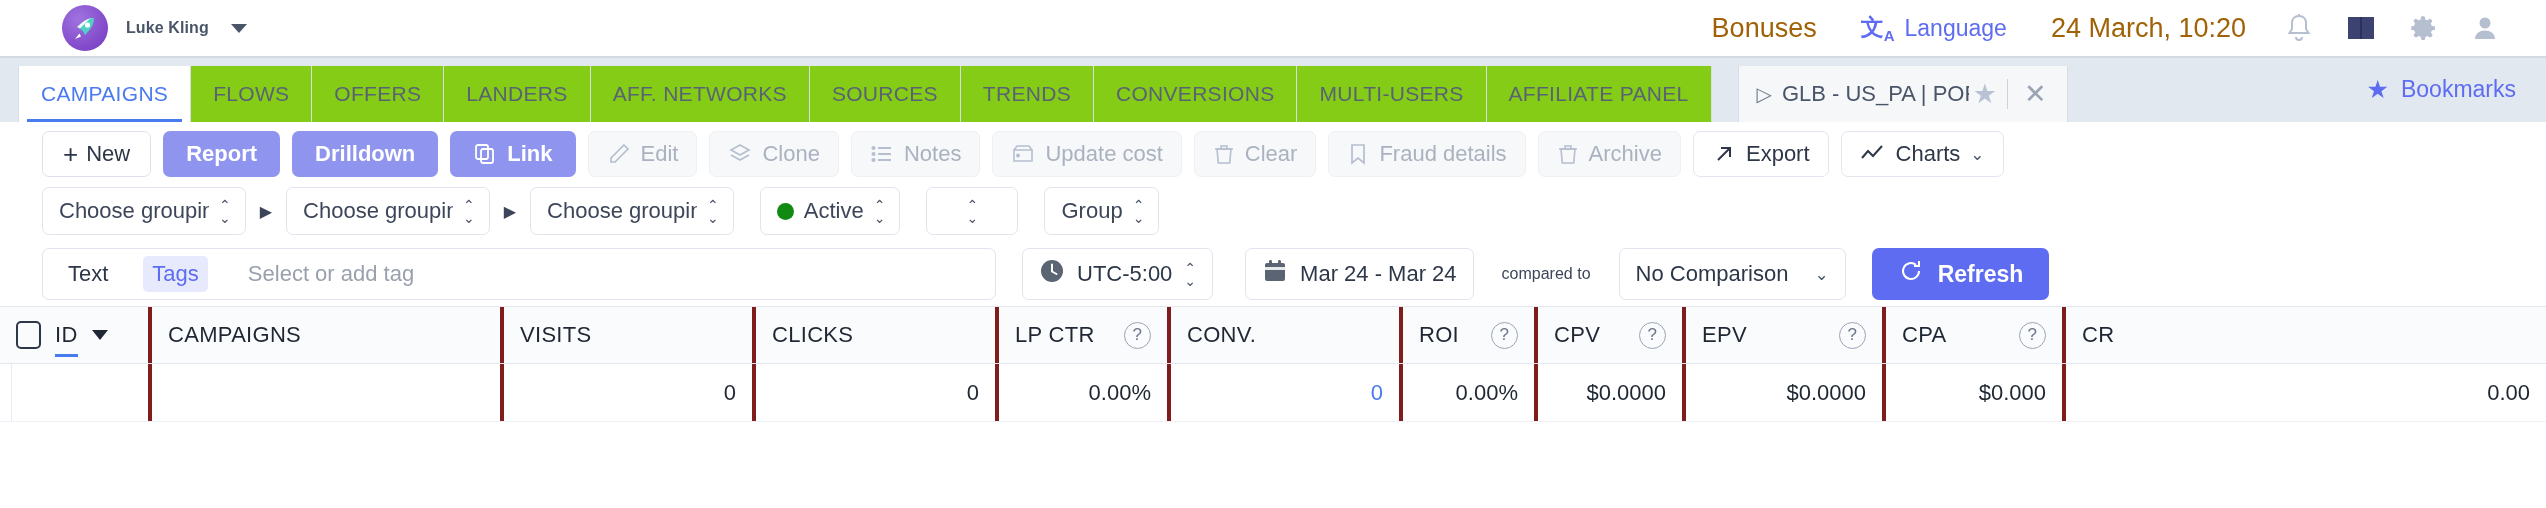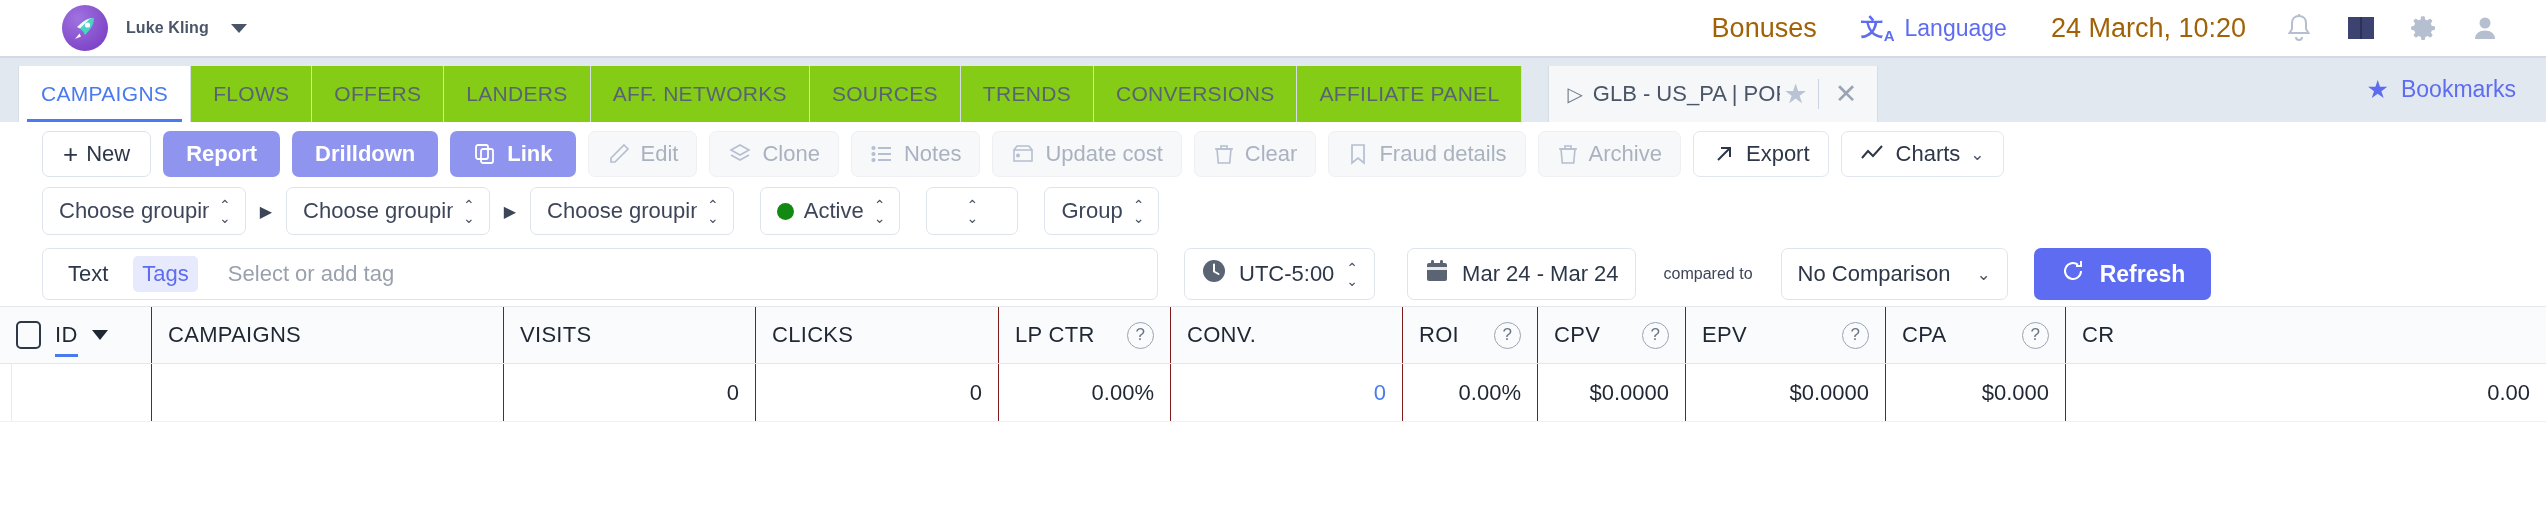--- a/index.html
+++ b/index.html
@@ -112,22 +112,22 @@
   }
   .sel .lbl { overflow: hidden; max-width: 150px; display: inline-block; white-space: nowrap; }
   .updown { display: inline-flex; flex-direction: column; align-items: center; gap: 3px; color: #4a5568; line-height: 0; }
   .updown span { font-size: 14px; line-height: 10px; }
   .arrow-sep { color: #3d4559; font-size: 16px; padding: 0 2px; }
   .dot-green { width: 17px; height: 17px; border-radius: 50%; background: #128a12; display: inline-block; }
   .sel.empty { width: 92px; justify-content: center; padding: 0; }
 
   
   .tagbox {
-    height: 52px; width: 1116px; background: #ffffff; border: 1px solid #dfe4ec;
-    border-radius: 7px; display: flex; align-items: center; gap: 16px; padding: 0 16px;
+    height: 52px; width: 954px; background: #ffffff; border: 1px solid #dfe4ec;
+    border-radius: 7px; display: flex; align-items: center; gap: 26px; padding: 0 16px;
   }
   .seg { font-size: 22px; color: #2d3748; padding: 5px 9px; border-radius: 5px; }
   .seg.on { background: #e7e9fd; color: #5d6cf0; }
   .tag-ph { color: #9aa1ad; font-size: 22px; margin-left: 14px; }
   .pill {
     height: 52px; background: #ffffff; border: 1px solid #dfe4ec; border-radius: 7px;
     display: inline-flex; align-items: center; gap: 12px; padding: 0 16px;
     font-size: 22px; color: #2d3748; white-space: nowrap;
   }
   .cmp-text { font-size: 16px; color: #3d4559; padding: 0 6px; white-space: nowrap; }
@@ -138,21 +138,21 @@
     font-size: 23px; font-weight: 700; justify-content: center;
   }
 
   
   .table { flex: 1 1 auto; display: flex; flex-direction: column; min-height: 0; }
   .thead { height: 58px; background: #fafbfd; border-top: 1px solid #e4e8ee; border-bottom: 1px solid #e4e8ee; display: flex; }
   .trow { height: 58px; background: #ffffff; display: flex; border-bottom: 1px solid #eef1f5; }
   .trow::before { content:""; position:absolute; }
   .th, .td {
     display: flex; align-items: center; font-size: 22px; color: #1f2733;
-    border-right: 1px solid #7f1d1d; padding: 0 16px; flex: 0 0 auto; overflow: hidden;
+    border-right: 4px solid #7f1d1d; padding: 0 16px; flex: 0 0 auto; overflow: hidden;
   }
   .th { letter-spacing: .3px; }
   .td { justify-content: flex-end; }
   .th.help { justify-content: space-between; gap: 12px; }
   .qm {
     width: 27px; height: 27px; border-radius: 50%; border: 1.6px solid #9aa4b4;
     color: #6b7585; font-size: 17px; display: inline-flex; align-items: center;
     justify-content: center; flex: 0 0 27px;
   }
   .chk {
@@ -240,20 +240,23 @@
     <div class="tab">
         <span>SOURCES</span>
       </div>
     <div class="tab">
         <span>TRENDS</span>
       </div>
     <div class="tab">
         <span>CONVERSIONS</span>
       </div>
     <div class="tab">
+        <span>MULTI-USERS</span>
+      </div>
+    <div class="tab">
         <span>AFFILIATE PANEL</span>
       </div>
     <div class="tab-gap"></div>
     <div class="tab-doc">
       <span class="tri">▷</span>
       <span class="doc-label">GLB - US_PA | POP</span>
       <span class="star-g">★</span>
       <span class="vsep"></span>
       <span class="xclose">✕</span>
     </div>

